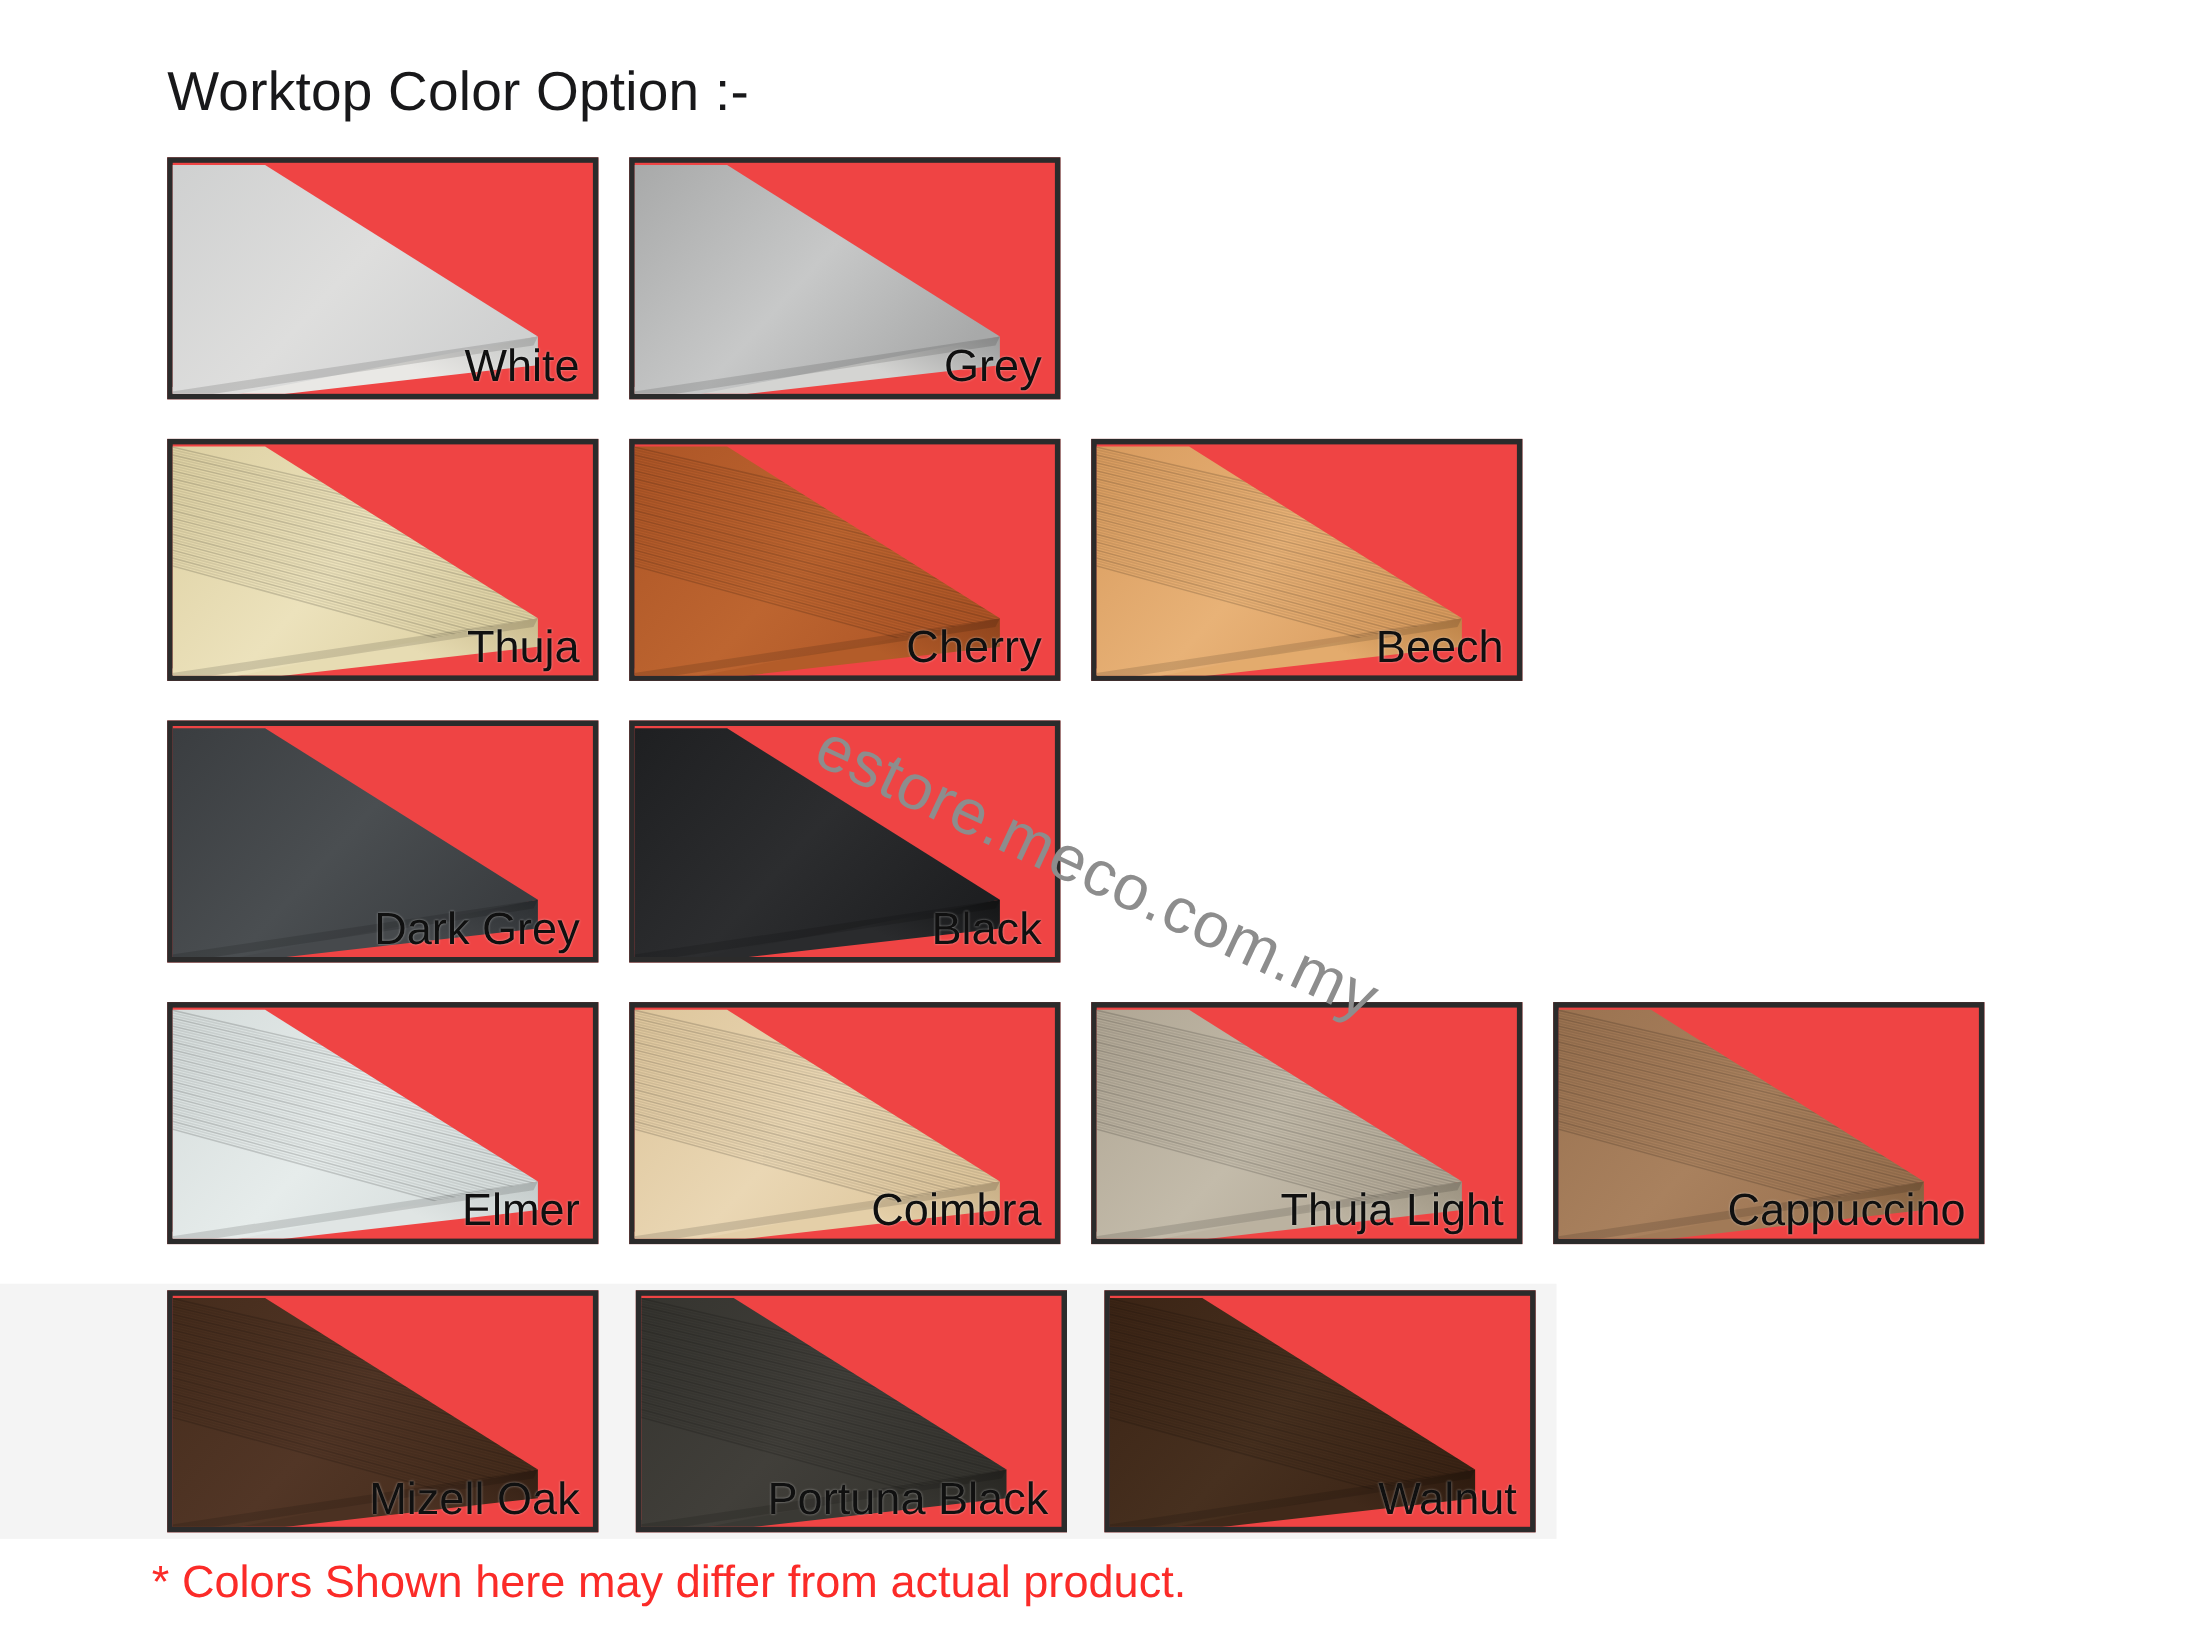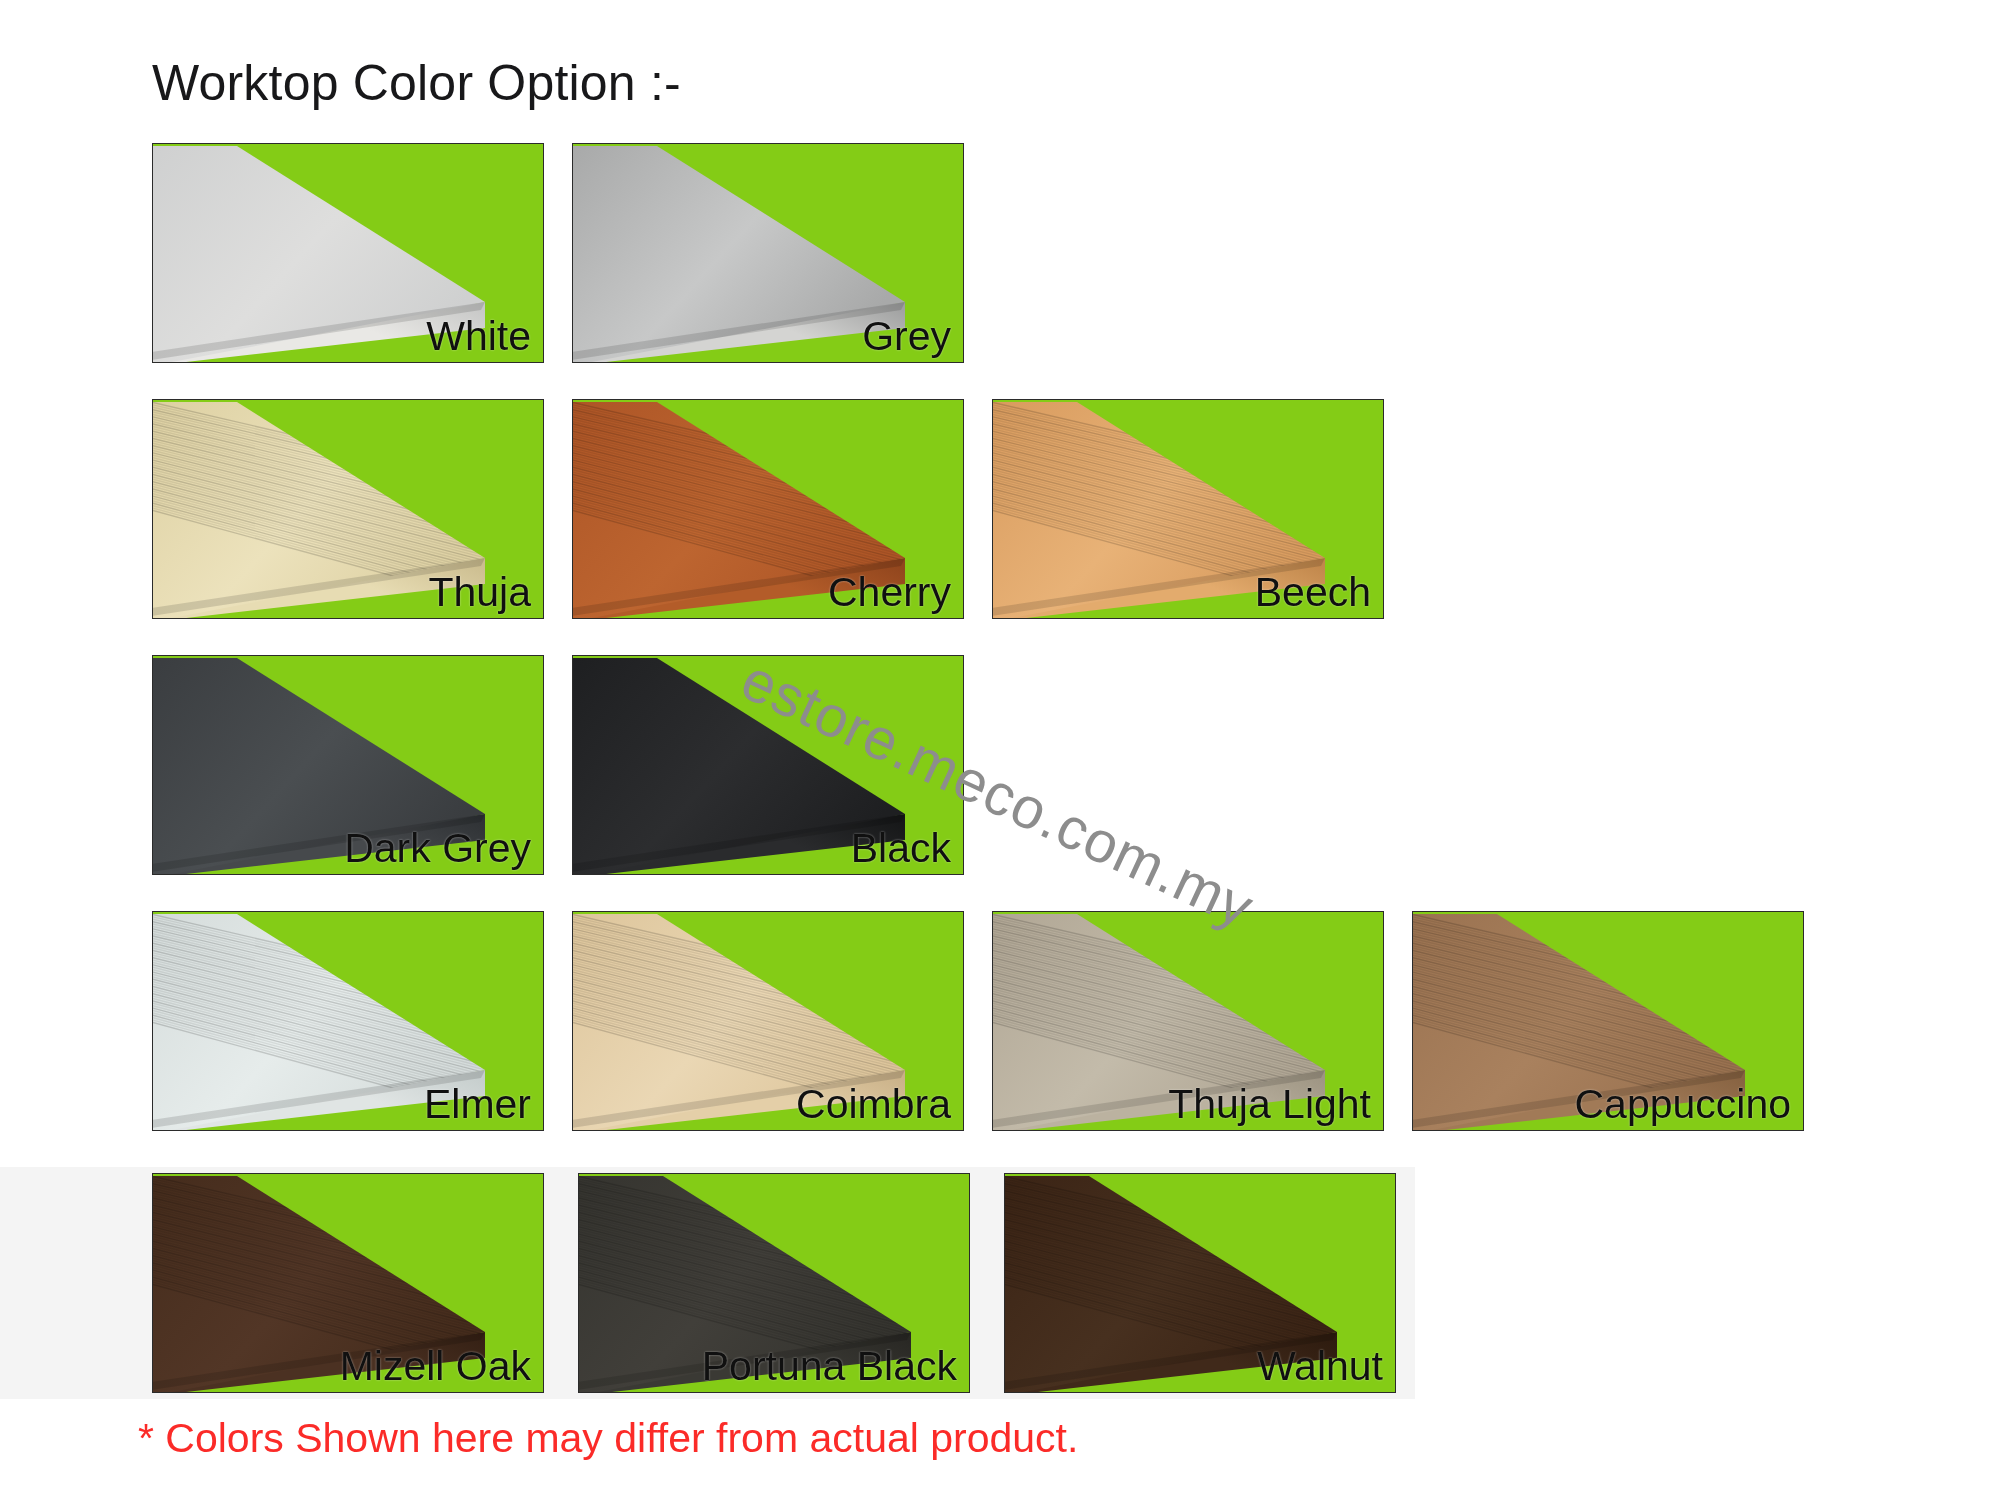--- a/index.html
+++ b/index.html
@@ -33,22 +33,22 @@
     margin-bottom:36px;
     box-sizing:border-box;
     align-items:flex-start;
   }
   .row.shaded{background:#f4f4f4;padding-top:6px;padding-bottom:6px;margin-bottom:0;width:1415px;}
 
   
   .tile{
     position:relative;
     width:392px;height:220px;
-    border:1px solid #8b5cf6;
-    background:#84cc16;
+    border:5px solid #8b5cf6;
+    background:#ef4444;
     box-sizing:border-box;
     overflow:hidden;
     flex:0 0 auto;
   }
   .tile .board{
     position:absolute;
     left:-2px;top:-2px;
     width:396px;height:224px;
   }
   .tile svg{display:block;width:100%;height:100%;}

